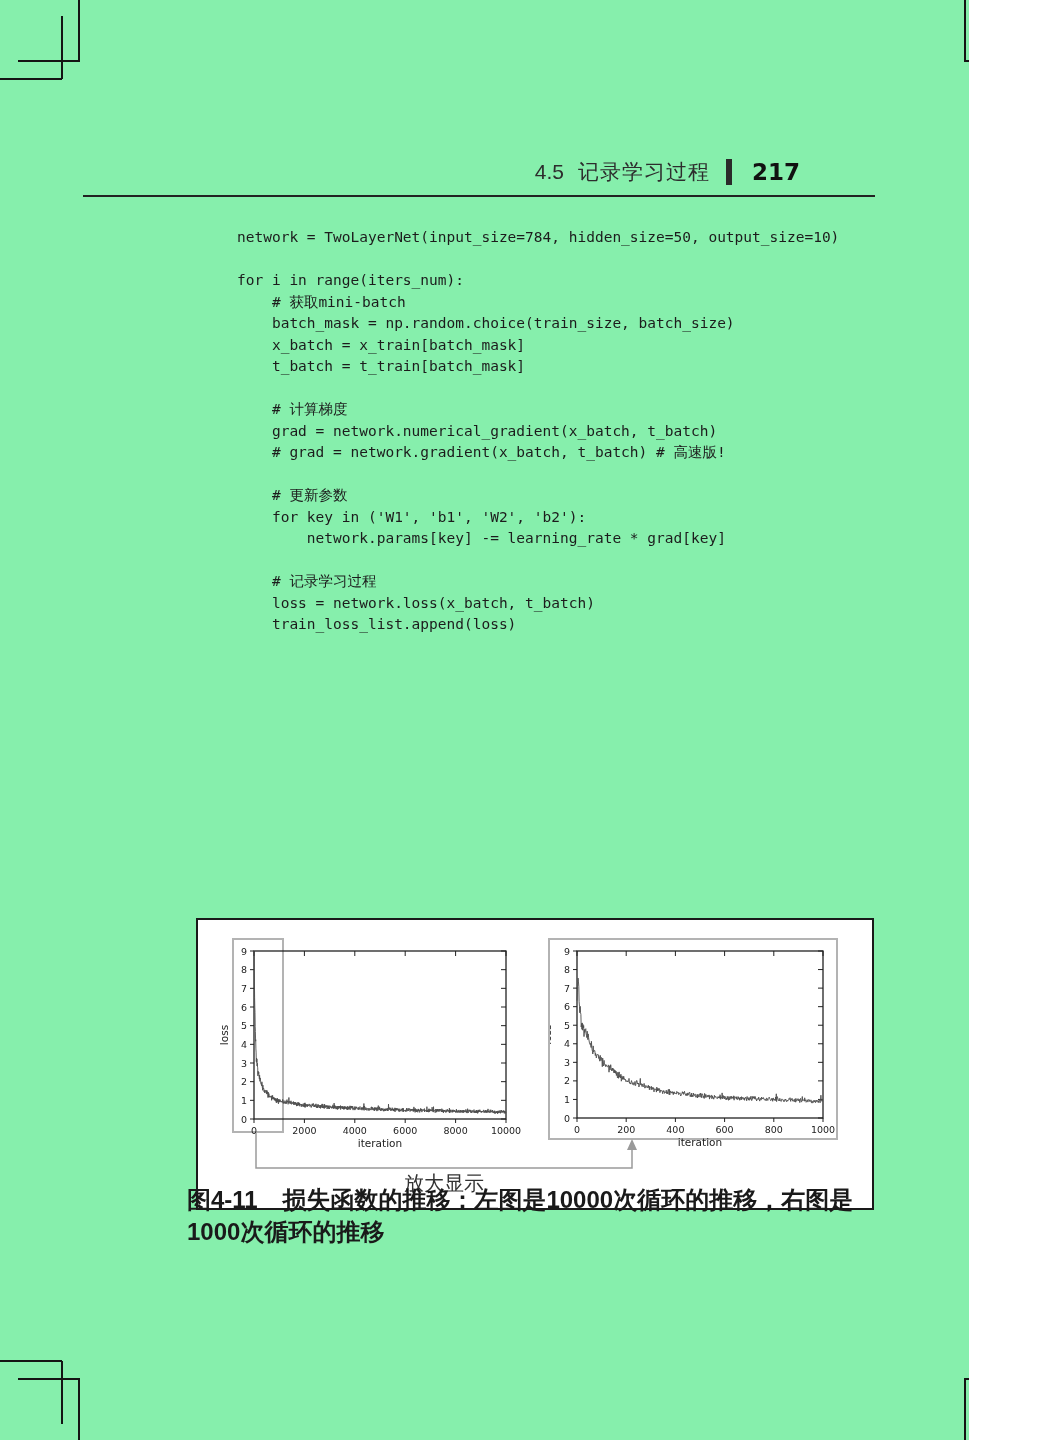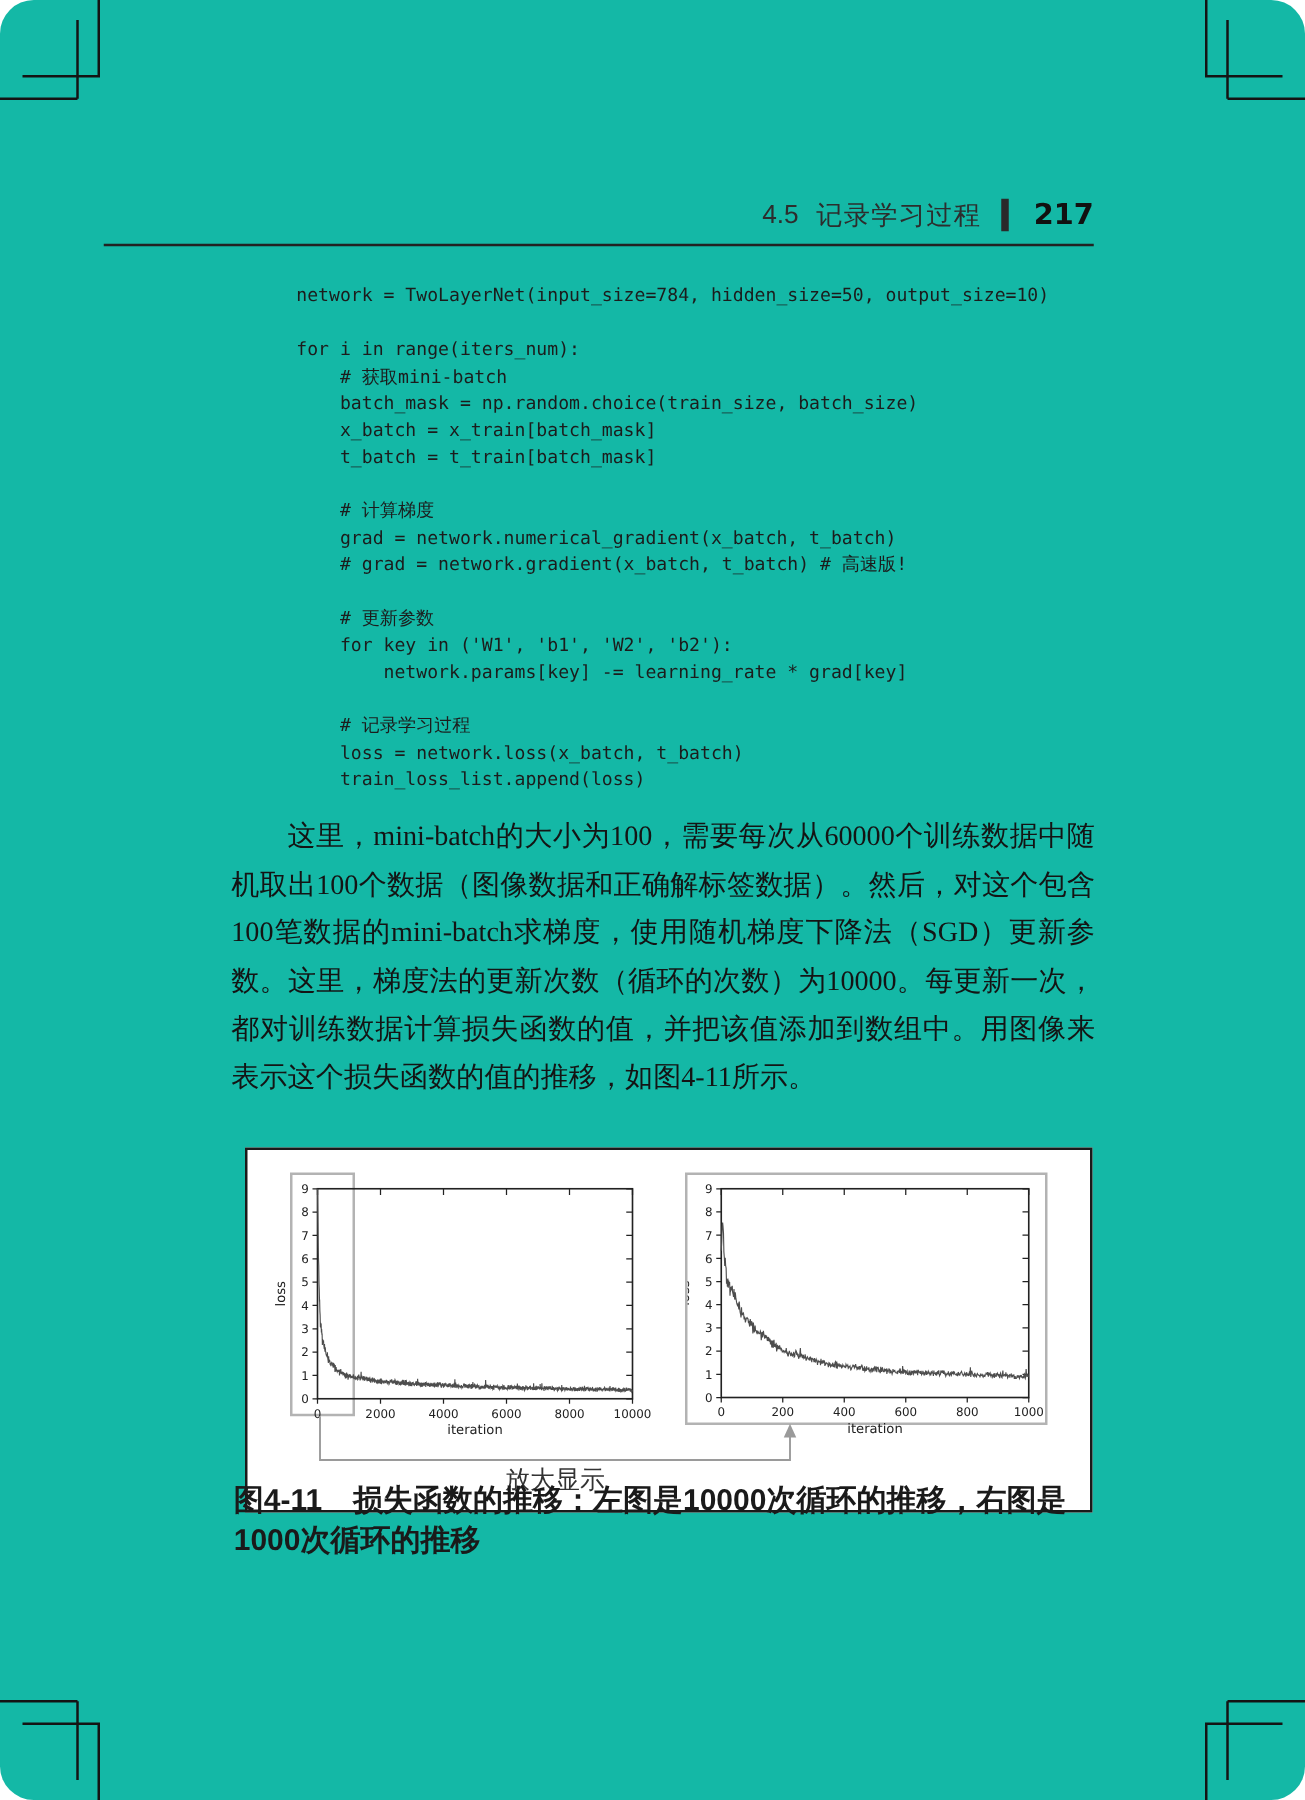--- a/index.html
+++ b/index.html
@@ -1,19 +1,19 @@
 <!DOCTYPE html>
 <html><head>
 <meta charset="utf-8">
 <style>
   * { margin:0; padding:0; box-sizing:border-box; }
   html,body { background:#ffffff; }
   .page {
-    position:relative; width:1044px; height:1440px; background:#14b8a6;
-    overflow:hidden; font-family:"Liberation Serif", serif; color:#111;border-radius:27px;
+    position:relative; width:969px; height:1440px; background:#86efac;
+    overflow:hidden; font-family:"Liberation Serif", serif; color:#111;
   }
   .cropmarks { position:absolute; left:0; top:0; pointer-events:none; }
 
   
   .header {
     position:absolute; top:158px; right:169px;
     display:flex; align-items:center;
     font-family:"Liberation Sans", sans-serif;
   }
   .sec-num { font-size:21px; color:#2d2d2d; margin-right:14px; }
@@ -105,21 +105,20 @@
     # grad = network.gradient(x_batch, t_batch) # 高速版!
 
     # 更新参数
     for key in ('W1', 'b1', 'W2', 'b2'):
         network.params[key] -= learning_rate * grad[key]
 
     # 记录学习过程
     loss = network.loss(x_batch, t_batch)
     train_loss_list.append(loss)</pre>
 
-  <p class="body-text">这里，mini-batch的大小为100，需要每次从60000个训练数据中随机取出100个数据（图像数据和正确解标签数据）。然后，对这个包含100笔数据的mini-batch求梯度，使用随机梯度下降法（SGD）更新参数。这里，梯度法的更新次数（循环的次数）为10000。每更新一次，都对训练数据计算损失函数的值，并把该值添加到数组中。用图像来表示这个损失函数的值的推移，如图4-11所示。</p>
 
   <div class="figure">
     <div class="zoom-rect"></div>
     <div class="right-box"></div>
 
     <svg id="chart-left" class="chart-svg" viewBox="0 0 310 225">
         <rect x="38" y="21" width="252" height="168" fill="none" stroke="#222" stroke-width="1.3"></rect>
         <line x1="38" y1="189" x2="34" y2="189" stroke="#222" stroke-width="1"></line>
         <line x1="290" y1="189" x2="285" y2="189" stroke="#222" stroke-width="1"></line>
         <text x="31" y="192.5" text-anchor="end" class="tick">0</text>

